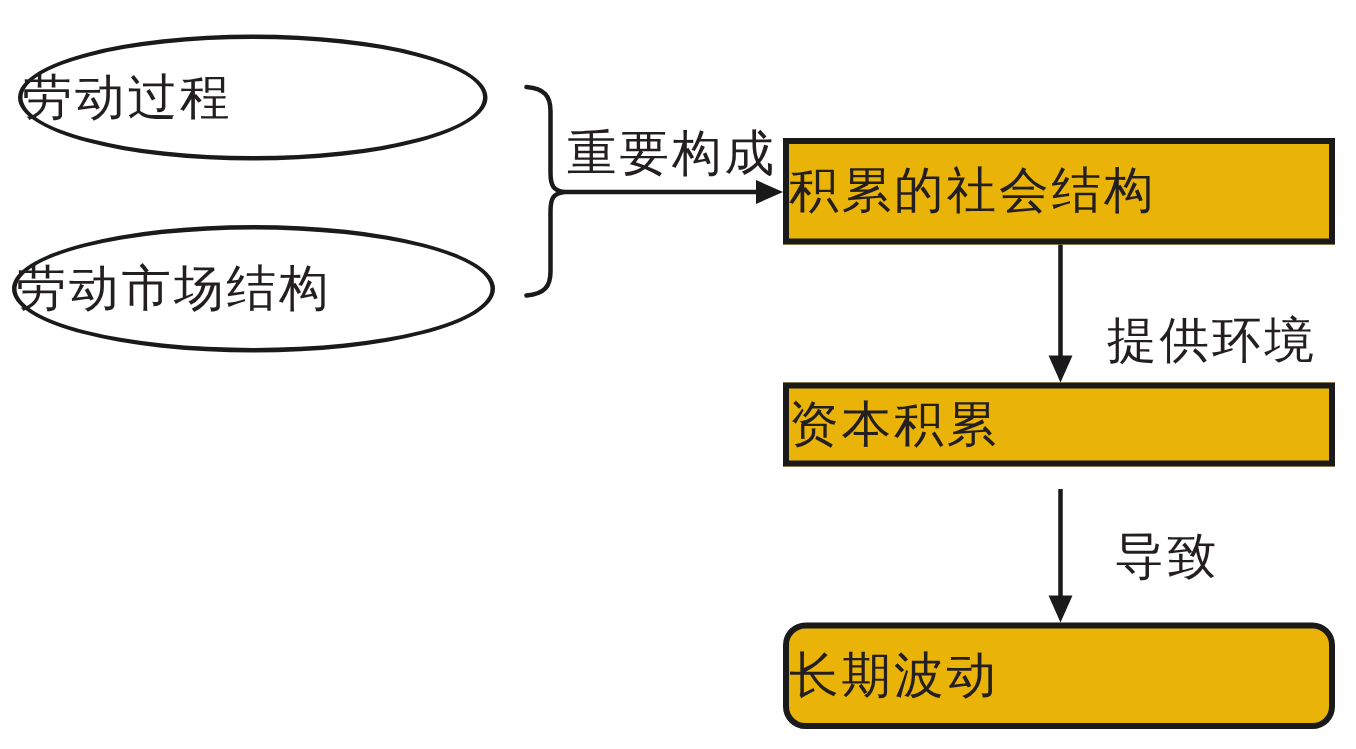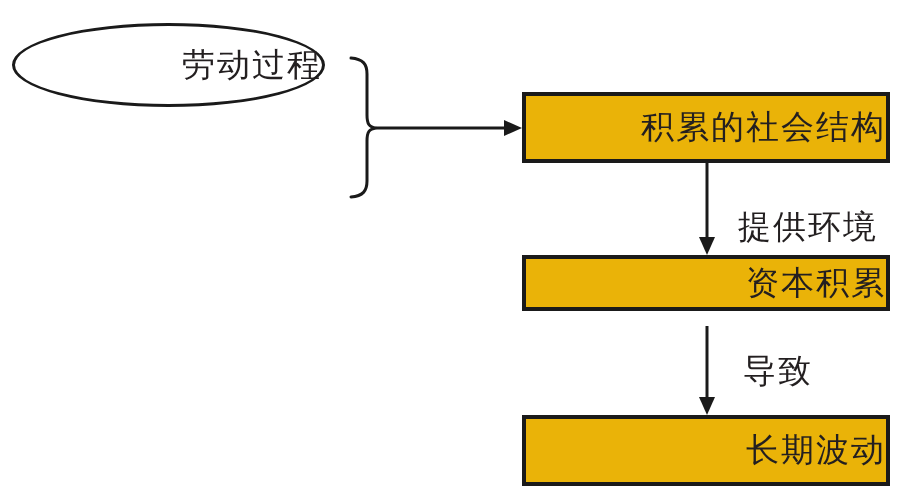--- a/index.html
+++ b/index.html
@@ -18,21 +18,21 @@
   }
   #connector-layer {
     position: absolute;
     left: 0; top: 0;
     width: 904px; height: 499px;
   }
   .node {
     position: absolute;
     display: flex;
     align-items: center;
-    justify-content: flex-end;
+    justify-content: flex-start;
     box-sizing: border-box;
     font-size: 33px;
     letter-spacing: 2px;
     color: #231f20;
     text-align: center;
   }
   .ellipse {
     border: 3px solid #1a1a1a;
     border-radius: 50%;
     background: #ffffff;
@@ -65,31 +65,35 @@
     <polygon points="707,255 699,237 715,237" fill="#1a1a1a"></polygon>
 
     <line x1="707" y1="326" x2="707" y2="400" stroke="#1a1a1a" stroke-width="3"></line>
     <polygon points="707,415 699,397 715,397" fill="#1a1a1a"></polygon>
   </svg>
 
   <div class="node ellipse" style="left:12px; top:23px; width:313px; height:84px;">
     <span>劳动过程</span>
   </div>
 
+  <div class="node ellipse" style="left:8px; top:150px; width:322px; height:85px;">
+    <span>劳动市场结构</span>
+  </div>
 
   <div class="node box" style="left:522px; top:92px; width:368px; height:71px;">
     <span>积累的社会结构</span>
   </div>
 
   <div class="node box" style="left:522px; top:255px; width:368px; height:56px;">
     <span>资本积累</span>
   </div>
 
-  <div class="node box" style="left:522px; top:415px; width:368px; height:71px;">
+  <div class="node box" style="left:522px; top:415px; width:368px; height:71px;border-radius:15px;">
     <span>长期波动</span>
   </div>
 
+  <div class="edge-label" style="left:378px; top:80px;">重要构成</div>
 
   <div class="edge-label" style="left:738px; top:193px;margin-top:12px;">提供环境</div>
 
   <div class="edge-label" style="left:743px; top:349px;text-align:center;">导致</div>
 
 </div>
 
 </body></html>

